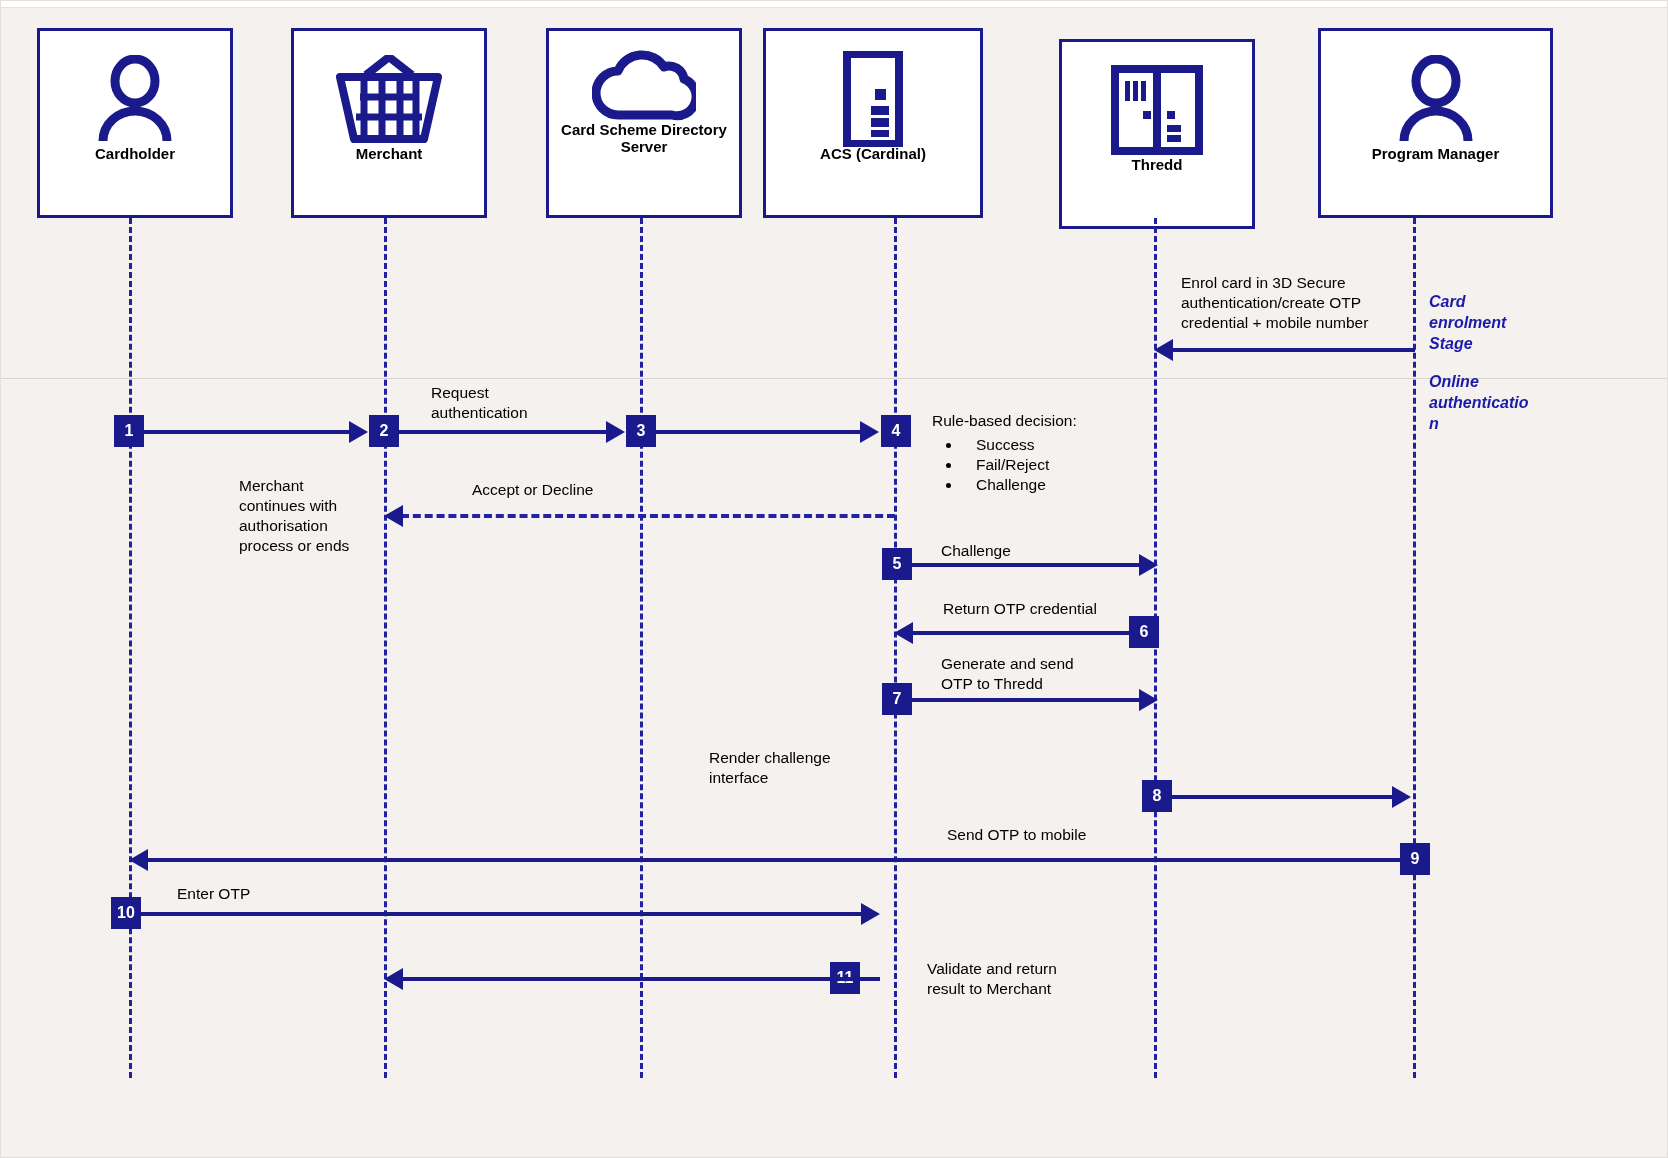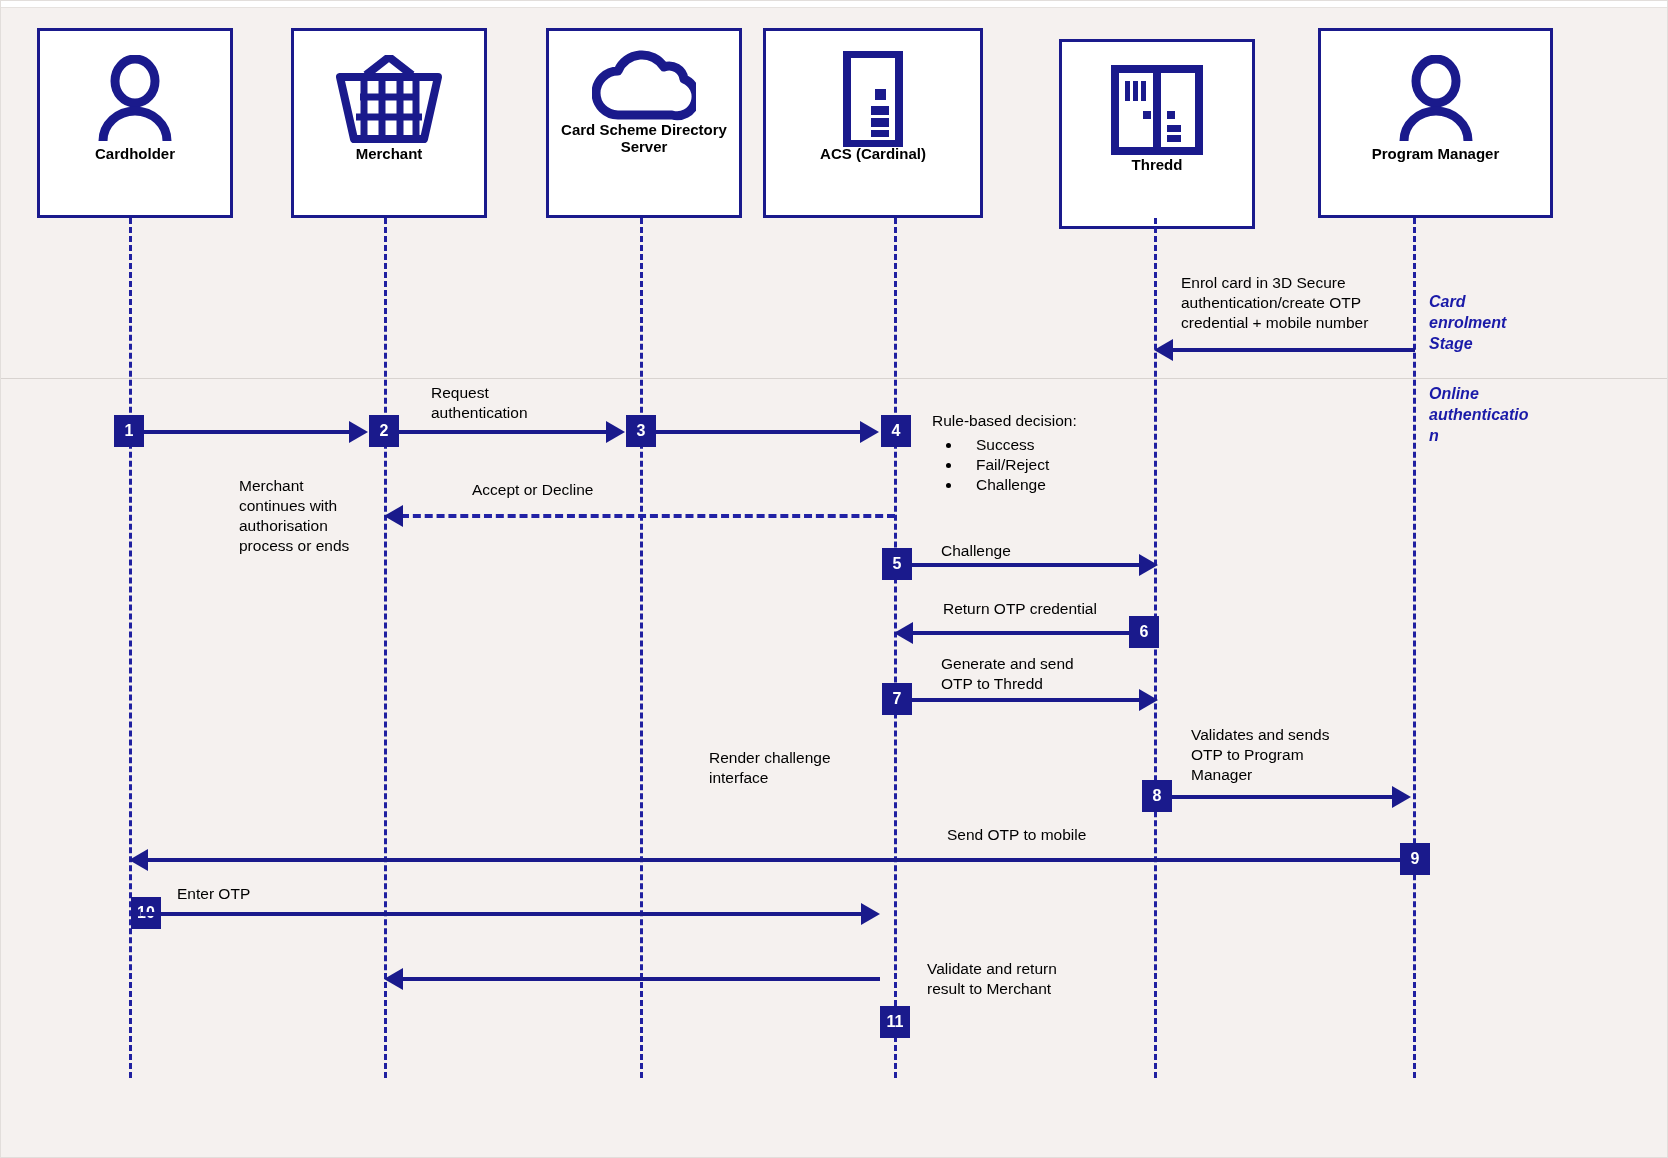--- a/index.html
+++ b/index.html
@@ -219,21 +219,21 @@
   <div class="lifeline" style="left:128px; top:217px; height:860px;"></div>
   <div class="lifeline" style="left:383px; top:217px; height:860px;"></div>
   <div class="lifeline" style="left:639px; top:217px; height:860px;"></div>
   <div class="lifeline" style="left:893px; top:217px; height:860px;"></div>
   <div class="lifeline" style="left:1153px; top:217px; height:860px;"></div>
   <div class="lifeline" style="left:1412px; top:217px; height:860px;"></div>
 
   <div class="stage-label" style="left:1428px; top:290px;">Card
 enrolment
 Stage</div>
-  <div class="stage-label" style="left:1428px; top:382px; width:130px;">Online
+  <div class="stage-label" style="left:1428px; top:370px; width:130px;">Online
 authenticatio
 n</div>
 
   <div class="note" style="left:1180px; top:272px;">Enrol card in 3D Secure
 authentication/create OTP
 credential + mobile number</div>
   <div class="msg-line" style="left:1170px; top:347px; width:244px;"></div>
   <div class="arrow-head arrow-left" style="left:1153px; top:338px;"></div>
 
   <div class="step" style="left:113px; top:414px;">1</div>
@@ -281,35 +281,32 @@
   <div class="step" style="left:881px; top:682px;">7</div>
   <div class="note" style="left:940px; top:653px;">Generate and send
 OTP to Thredd</div>
   <div class="msg-line" style="left:910px; top:697px; width:230px;"></div>
   <div class="arrow-head arrow-right" style="left:1138px; top:688px;"></div>
 
   <div class="note" style="left:708px; top:747px;">Render challenge
 interface</div>
 
   <div class="step" style="left:1141px; top:779px;">8</div>
-  <div class="note" style="left:1190px; top:724px;">Validates and sends
-OTP to Program
-Manager</div>
   <div class="msg-line" style="left:1170px; top:794px; width:223px;"></div>
   <div class="arrow-head arrow-right" style="left:1391px; top:785px;"></div>
 
   <div class="step" style="left:1399px; top:842px;">9</div>
   <div class="note" style="left:946px; top:824px;">Send OTP to mobile</div>
   <div class="msg-line" style="left:145px; top:857px; width:1255px;"></div>
   <div class="arrow-head arrow-left" style="left:128px; top:848px;"></div>
 
-  <div class="step" style="left:130px; top:896px;">10</div>
+  <div class="step" style="left:110px; top:896px;">10</div>
   <div class="note" style="left:176px; top:883px;">Enter OTP</div>
   <div class="msg-line" style="left:140px; top:911px; width:722px;"></div>
   <div class="arrow-head arrow-right" style="left:860px; top:902px;"></div>
 
-  <div class="step" style="left:879px; top:961px;margin-top:44px;">11</div>
+  <div class="step" style="left:829px; top:961px;">11</div>
   <div class="note" style="left:926px; top:958px;">Validate and return
 result to Merchant</div>
   <div class="msg-line" style="left:400px; top:976px; width:479px;"></div>
   <div class="arrow-head arrow-left" style="left:383px; top:967px;"></div>
 
 </div>
 
 </body></html>

